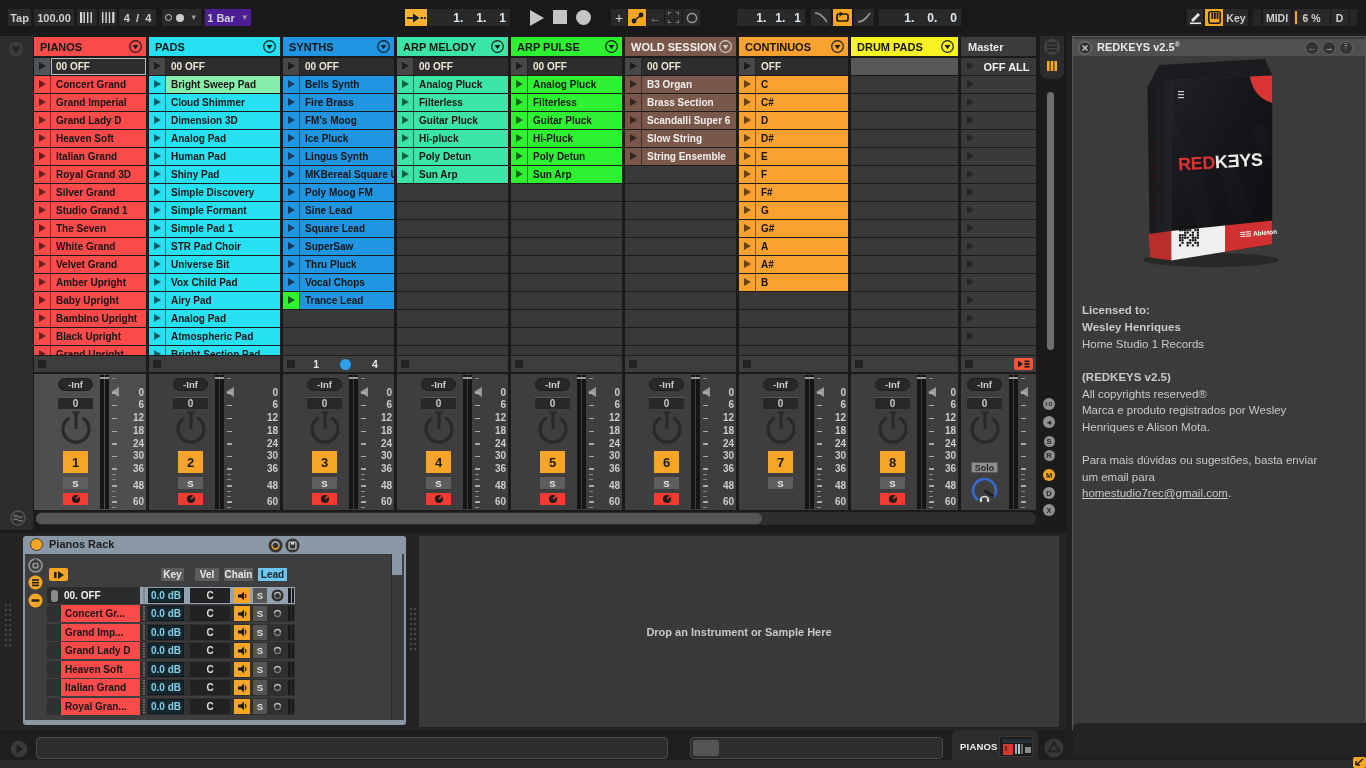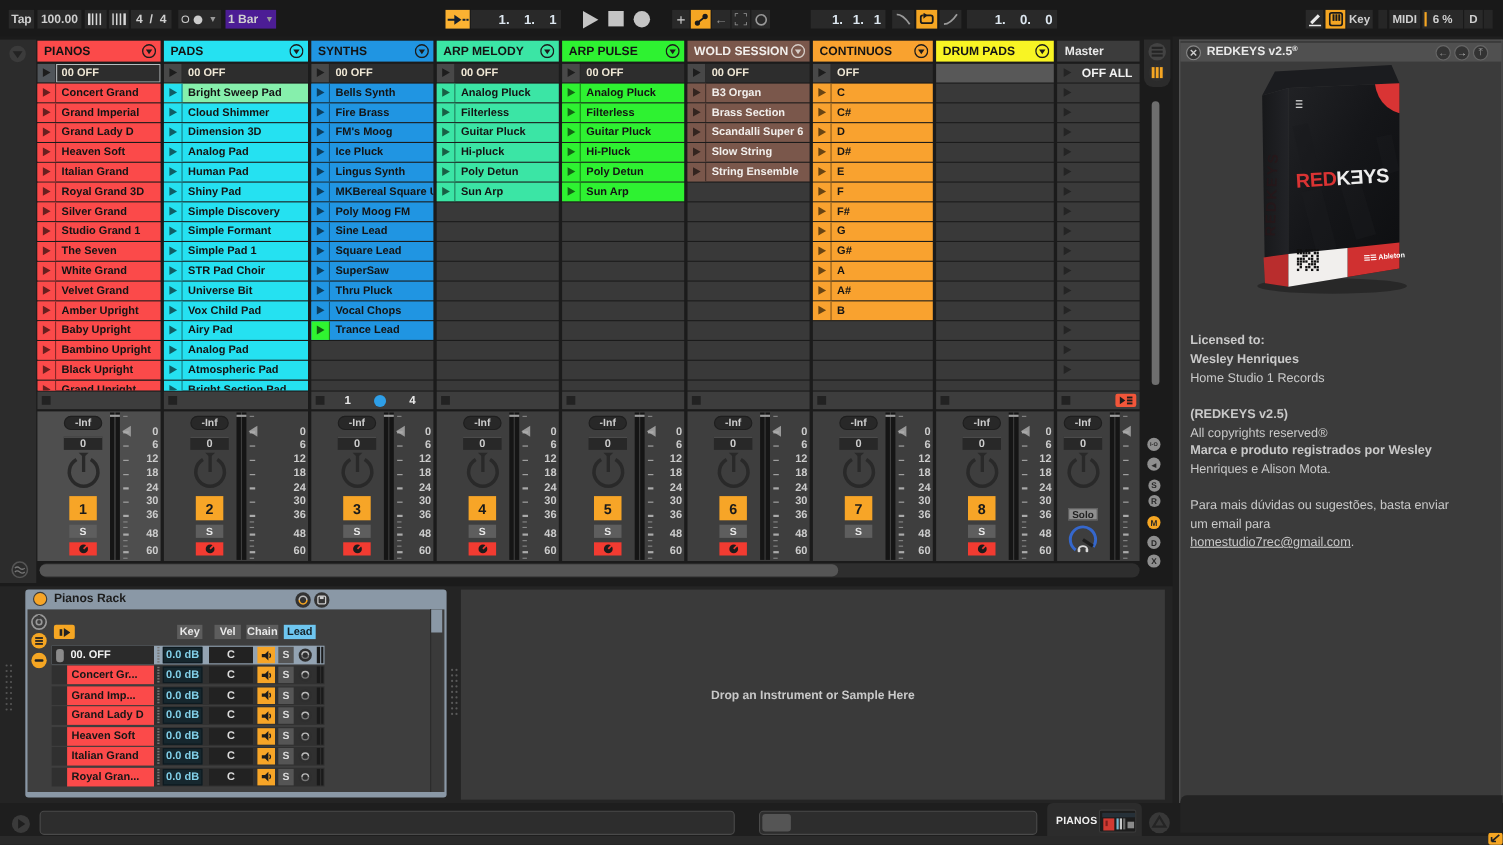--- a/index.html
+++ b/index.html
@@ -1510,18 +1510,18 @@
 <g transform="rotate(-3.5 98 108)">
 <text x="55" y="113" fill="#da3333" font-size="18" font-weight="bold" font-family="Liberation Sans" letter-spacing="-0.3">RED</text>
 <text x="92" y="113" fill="#ededed" font-size="18" font-weight="bold" font-family="Liberation Sans" letter-spacing="-0.3">KƎYS</text>
 </g>
 </svg>
 <div class="abs" style="left:9px;top:267px;width:280px;color:#c9c9c9;font-size:11.5px;font-weight:bold;">Licensed to:</div>
 <div class="abs" style="left:9px;top:284px;width:280px;color:#c9c9c9;font-size:11.5px;font-weight:bold;">Wesley Henriques</div>
 <div class="abs" style="left:9px;top:301px;width:280px;color:#c9c9c9;font-size:11.5px;font-weight:normal;">Home Studio 1 Records</div>
 <div class="abs" style="left:9px;top:334px;width:280px;color:#c9c9c9;font-size:11.5px;font-weight:bold;">(REDKEYS v2.5)</div>
 <div class="abs" style="left:9px;top:351px;width:280px;color:#c9c9c9;font-size:11.5px;font-weight:normal;">All copyrights reserved®</div>
-<div class="abs" style="left:9px;top:367px;width:280px;color:#c9c9c9;font-size:11.5px;font-weight:bold;">Marca e produto registrados por Wesley</div>
+<div class="abs" style="left:9px;top:367px;width:280px;color:#c9c9c9;font-size:11.5px;font-weight:normal;">Marca e produto registrados por Wesley</div>
 <div class="abs" style="left:9px;top:384px;width:280px;color:#c9c9c9;font-size:11.5px;font-weight:normal;">Henriques e Alison Mota.</div>
 <div class="abs" style="left:9px;top:417px;width:280px;color:#c9c9c9;font-size:11.5px;font-weight:normal;">Para mais dúvidas ou sugestões, basta enviar</div>
 <div class="abs" style="left:9px;top:434px;width:280px;color:#c9c9c9;font-size:11.5px;font-weight:normal;">um email para</div>
 <div class="abs" style="left:9px;top:450px;width:280px;color:#c9c9c9;font-size:11.5px;font-weight:normal;"><span style="text-decoration:underline;">homestudio7rec@gmail.com</span>.</div>
 </div>
 <div class="abs" style="left:1073px;top:723px;width:293px;height:34px;background:#232323;border-radius:6px 0 0 0;"></div>
 </body></html>

